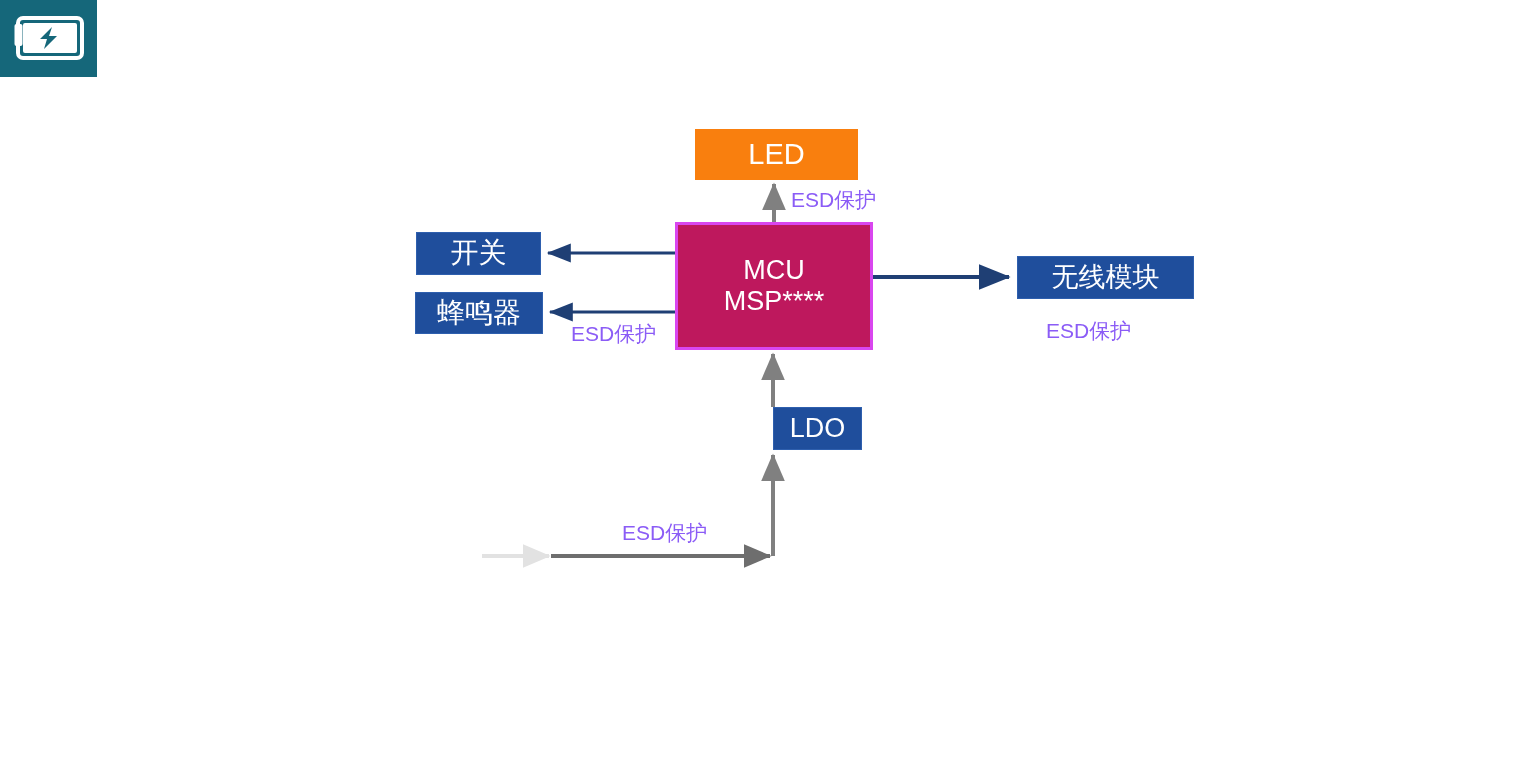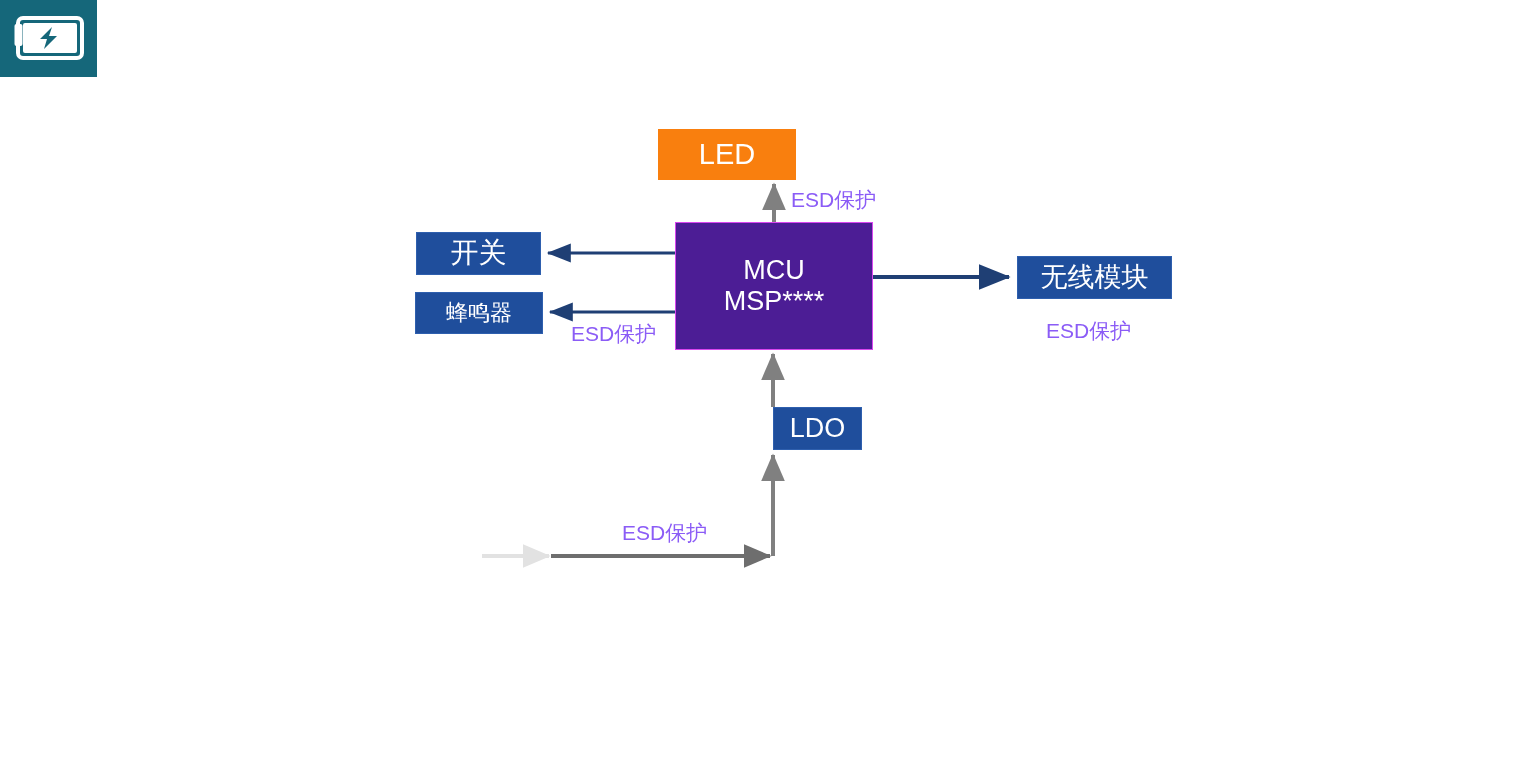--- a/index.html
+++ b/index.html
@@ -34,36 +34,36 @@
   }
   .node-blue {
     background: #1f4e9c;
     border: 1px solid #2e5fae;
   }
   .node-orange {
     background: #f97f0e;
     border: 1px solid #f97f0e;
   }
   .node-gray {
-    background: #4c1d95;
-    border: 1px solid #d946ef;
+    background: #be185d;
+    border: 3px solid #d946ef;
   }
   .label {
     position: absolute;
     color: #8b5cf6;
     font-size: 21px;
     white-space: nowrap;
     user-select: none;
   }
   
-  #node-led      { left: 658px; top: 129px; width: 138px; height: 51px;  font-size: 29px; }
+  #node-led      { left: 695px; top: 129px; width: 163px; height: 51px;  font-size: 29px; }
   #node-mcu      { left: 675px; top: 222px; width: 198px; height: 128px; font-size: 27px; flex-direction: column; }
   #node-switch   { left: 416px; top: 232px; width: 125px; height: 43px;  font-size: 28px; }
-  #node-buzzer   { left: 415px; top: 292px; width: 128px; height: 42px;  font-size: 22px; }
-  #node-wireless { left: 1017px; top: 256px; width: 155px; height: 43px; font-size: 27px; }
+  #node-buzzer   { left: 415px; top: 292px; width: 128px; height: 42px;  font-size: 28px; }
+  #node-wireless { left: 1017px; top: 256px; width: 177px; height: 43px; font-size: 27px; }
   #node-ldo      { left: 729px; top: 407px; width: 89px;  height: 43px;  font-size: 27px; margin-left: 44px; }
   #node-battery  { left: 383px; top: 519px; width: 97px;  height: 77px; }
   
   #label-esd-led      { left: 791px; top: 186px; }
   #label-esd-left     { left: 571px; top: 320px; }
   #label-esd-wireless { left: 1046px; top: 317px; }
   #label-esd-battery  { left: 622px; top: 519px; }
   .mcu-line { display: block; }
 </style>
 </head>

